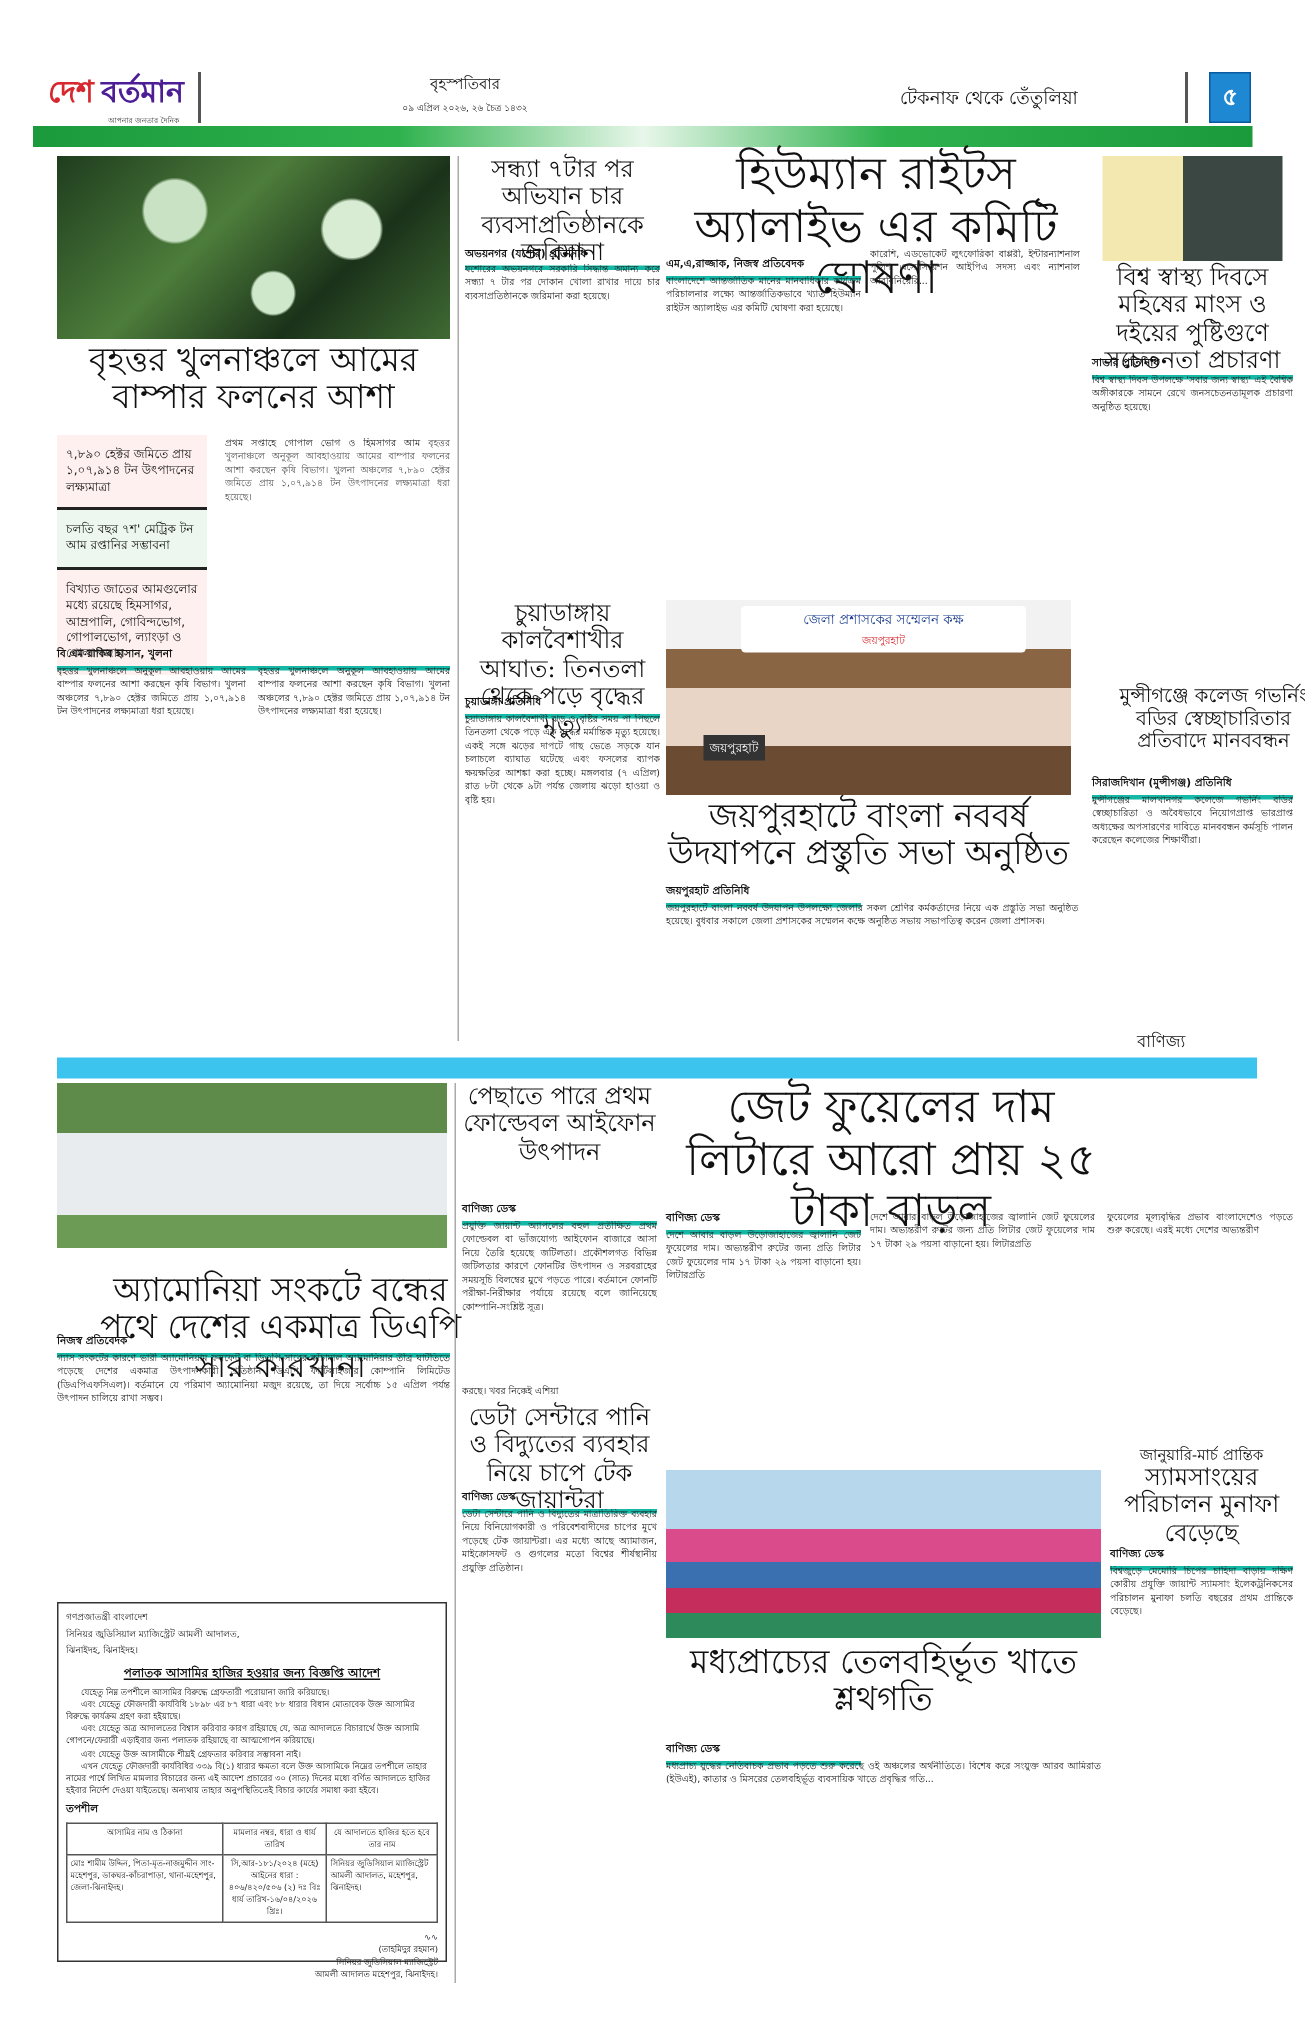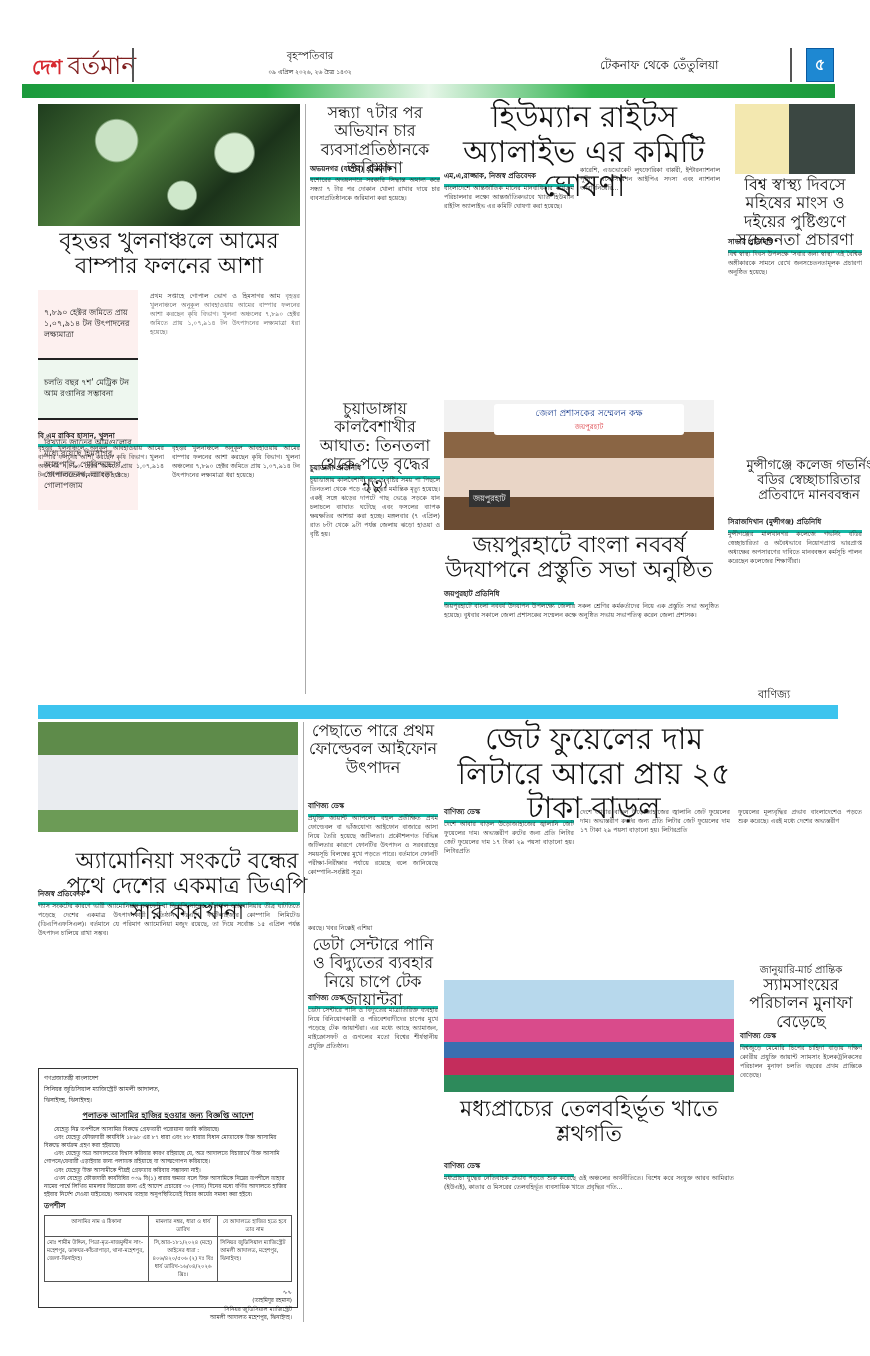--- a/index.html
+++ b/index.html
@@ -1,20 +1,20 @@
 <!DOCTYPE html>
 <html><head>
 <meta charset="utf-8">
 <style>
   * { box-sizing: border-box; margin: 0; padding: 0; }
   body { width: 870px; height: 1356px; background: #fff; font-family: "DejaVu Sans", sans-serif; color: #111; position: relative; overflow: hidden; }
   .abs { position: absolute; }
   .logo { left: 32px; top: 46px; width: 110px; height: 36px; }
   .logo .l1 { font-size: 20px; font-weight: bold; color: #d7282f; font-family: "DejaVu Serif", serif; }
-  .logo .l2 { font-size: 25px; font-weight: normal; color: #7f1d1d; font-family: "DejaVu Serif", serif; }
+  .logo .l2 { font-size: 20px; font-weight: bold; color: #4c1d95; font-family: "DejaVu Serif", serif; }
   .logo .tag { font-size: 5px; color: #333; display:block; margin-left: 40px; margin-top: -2px; }
   .vsep { width: 2px; background: #555; }
   .dayblock { left: 180px; top: 48px; width: 260px; text-align: center; }
   .dayblock .day { font-size: 10px; }
   .dayblock .date { font-size: 6px; margin-top: 2px; }
   .section-name { left: 600px; top: 56px; font-size: 12px; }
   .pageno { left: 806px; top: 48px; width: 28px; height: 34px; background: #1e88d2; color: #fff; border: 1px solid #0a5aa0; font-size: 16px; font-weight: bold; display:flex; align-items:center; justify-content:center; }
   .greenbar { left: 22px; top: 84px; width: 813px; height: 14px; background: linear-gradient(90deg,#1b9a3c 0%,#2fb24e 30%,#e8f7ea 50%,#2fb24e 70%,#1b9a3c 100%); }
   .bluebar { left: 38px; top: 705px; width: 800px; height: 14px; background: #3dc4ee; }
   .photo { overflow: hidden; }
@@ -23,21 +23,21 @@
   .meeting { left: 444px; top: 400px; width: 270px; height: 130px; background: linear-gradient(180deg,#f2f2f2 0 25%, #8a6544 25% 45%, #e9d5c6 45% 75%, #6b4c33 75%); }
   .factory { left: 38px; top: 722px; width: 260px; height: 110px; background: linear-gradient(180deg,#5e8b4a 0 30%, #e9ecef 30% 80%, #6c9b56 80%); }
   .port { left: 444px; top: 980px; width: 290px; height: 112px; background: linear-gradient(180deg,#b7d8ec 0 35%, #d94b8b 35% 55%, #3a6fb0 55% 70%, #c42d5c 70% 85%, #2d8a5b 85%); }
   .hl { font-family: "DejaVu Serif", serif; text-align: center; line-height: 1.15; color: #111; }
   .hl-xl { font-size: 30px; }
   .hl-l { font-size: 22px; }
   .hl-m { font-size: 16px; }
   .hl-s { font-size: 13px; margin-left: 14px; }
   .byline { font-size: 7px; font-weight: bold; border-bottom: 3px solid #14b8a6; padding-bottom: 2px; }
   .body { font-size: 6.2px; line-height: 1.45; color: #222; text-align: justify; }
-  .callout { background: #fdf0ef; font-size: 8px; line-height: 1.35; padding: 18px 6px; border-bottom: 2px solid #222; }
+  .callout { background: #fdf0ef; font-size: 8px; line-height: 1.35; padding: 8px 6px; border-bottom: 2px solid #222; }
   .callout.g { background: #eef7ef; }
   .callout.last { border-bottom: none; }
   .colrule { width: 1px; background: #aaa; }
   .notice { left: 38px; top: 1068px; width: 260px; height: 240px; border: 1px solid #333; padding: 4px 5px; }
   .notice .c { text-align: left; font-size: 6px; }
   .notice .t { text-align: center; font-size: 8px; font-weight: bold; text-decoration: underline; margin: 3px 0; }
   .notice p { font-size: 5.6px; line-height: 1.45; text-indent: 10px; }
   .notice table { width: 100%; border-collapse: collapse; font-size: 5.4px; margin-top: 3px; }
   .notice td, .notice th { border: 1px solid #555; padding: 2px; vertical-align: top; font-weight: normal; }
   .sig { text-align: right; font-size: 5.6px; margin-top: 6px; line-height: 1.5; }

